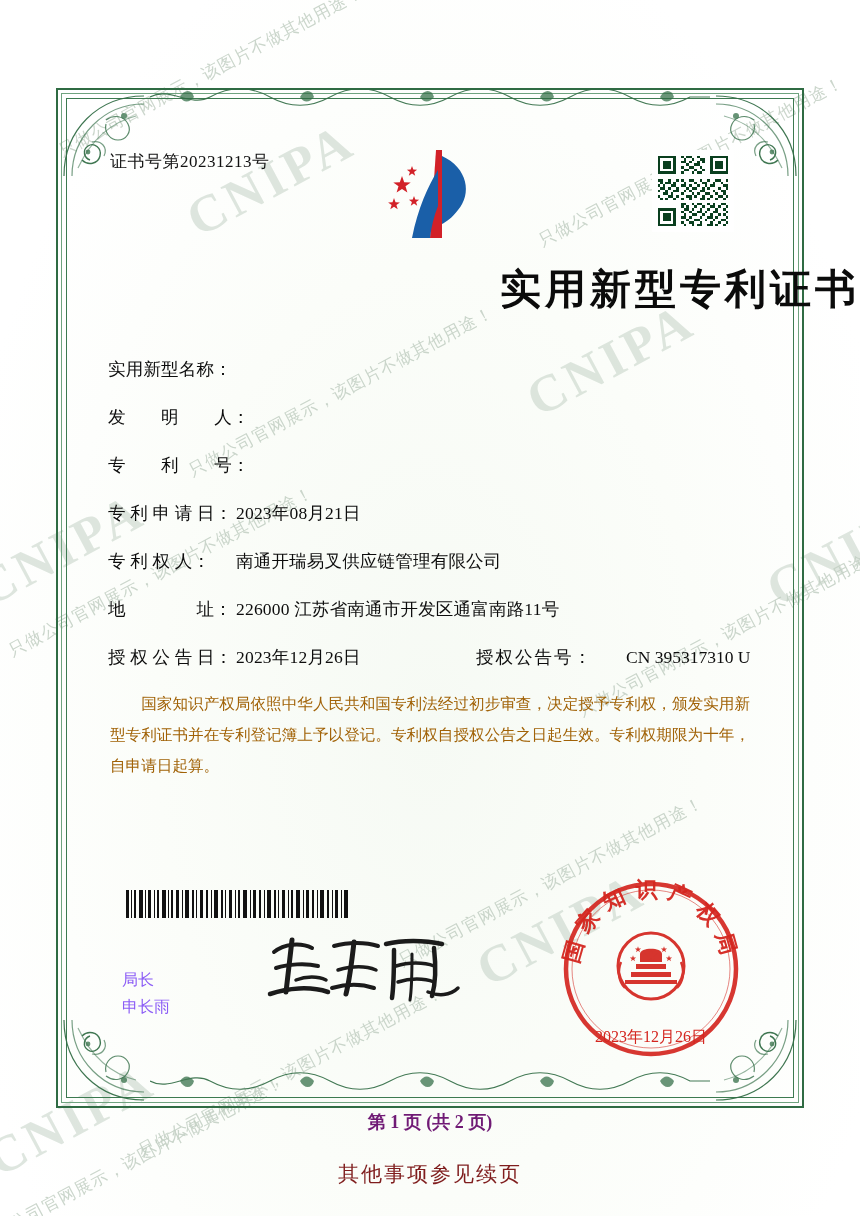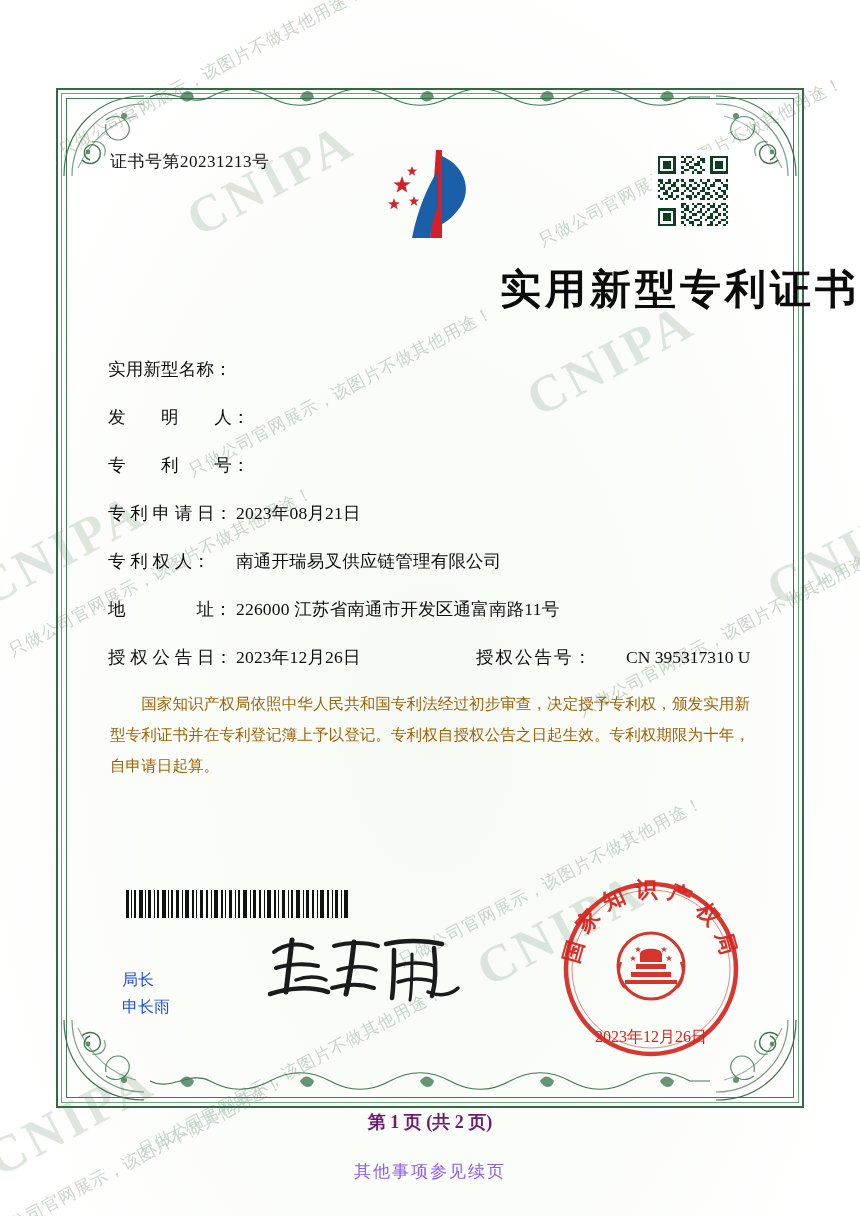--- a/index.html
+++ b/index.html
@@ -216,21 +216,21 @@
   }
   .barcode svg { width: 100%; height: 100%; display: block; }
 
   
   .sig-label {
     position: absolute;
     left: 122px;
     top: 966px;
     font-size: 16px;
     line-height: 27px;
-    color: #1d4ed8;
+    color: #8b5cf6;
   }
   .signature {
     position: absolute;
     left: 262px;
     top: 930px;
     width: 210px;
     height: 78px;
     color: #1b1b1b;
   }
   .signature svg { width: 100%; height: 100%; display: block; }
@@ -253,23 +253,23 @@
     text-align: center;
     font-size: 18px;
     color: #701a75;
     font-weight: bold;
   }
   .footer-note {
     position: absolute;
     left: 0; right: 0;
     top: 1160px;
     text-align: center;
-    font-size: 17px;
+    font-size: 21px;
     letter-spacing: 2px;
-    color: #8b5cf6;
+    color: #7f1d1d;
   }
 </style>
 </head>
 <body>
 
 <div class="page">
   <div class="paper-tint"></div>
 
   <div class="wm wm-cnipa" style="left:-30px; top:520px;">CNIPA</div>
   <div class="wm wm-cnipa" style="left:180px; top:150px;">CNIPA</div>

